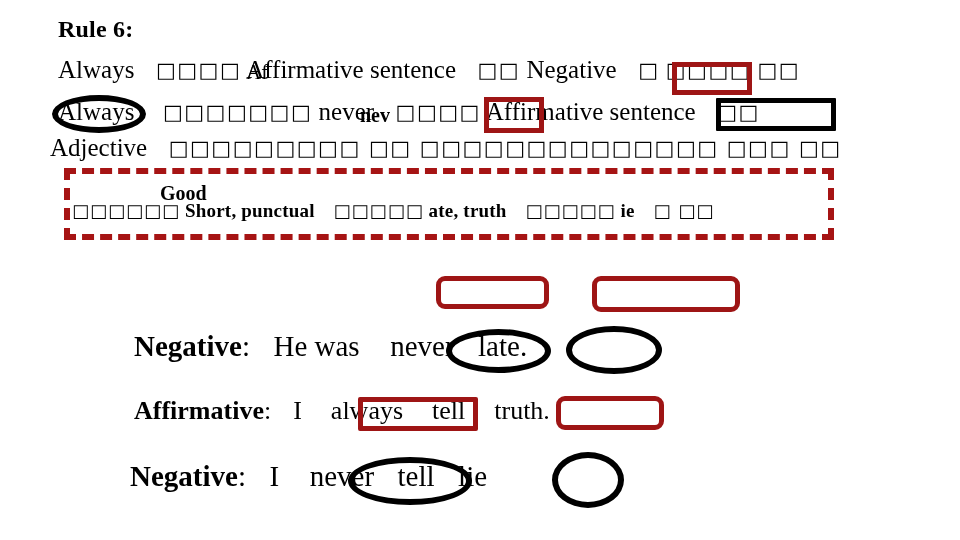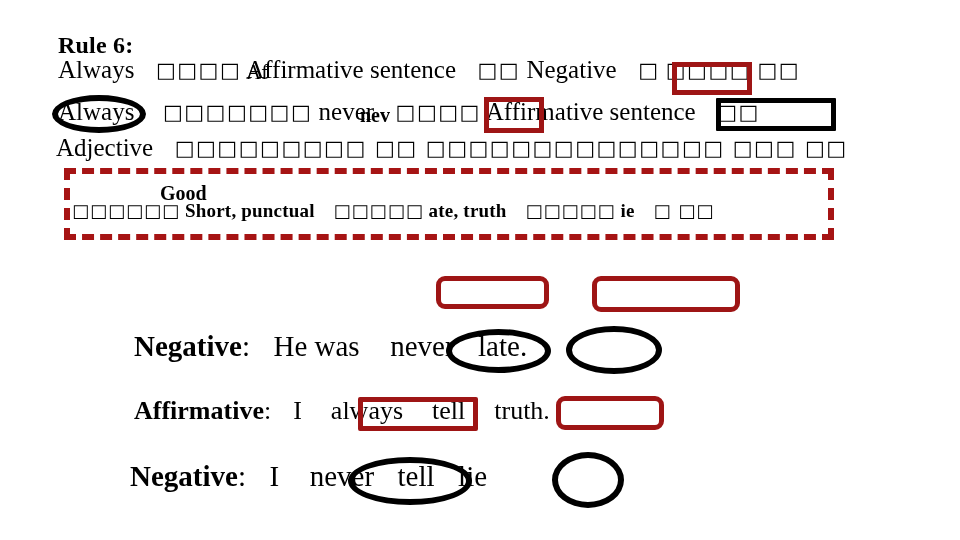--- a/index.html
+++ b/index.html
@@ -17,21 +17,21 @@
     width: 960px;
     height: 540px;
     background: #ffffff;
     overflow: hidden;
   }
 
   
   .rule-title {
     position: absolute;
     left: 58px;
-    top: 32px;
+    top: 16px;
     font-size: 24px;
     font-weight: bold;
     letter-spacing: .2px;
     line-height: 1.1;
     white-space: nowrap;
   }
 
   
   .body-line {
     position: absolute;
@@ -43,21 +43,21 @@
   .tofu {
     font-family: "DejaVu Sans", sans-serif;
     font-size: 21px;
     letter-spacing: 1.5px;
     vertical-align: 1px;
   }
 
   
   #line1 { left: 58px; top: 56px; }
   #line2 { left: 58px; top: 98px; text-align: center; }
-  #line3 { left: 56px; top: 134px; text-align: right; }
+  #line3 { left: 50px; top: 134px; text-align: right; }
 
   
   .overlap-word {
     position: absolute;
     white-space: nowrap;
     font-size: 21px;
   }
   .overlap-bold {
     position: absolute;
     white-space: nowrap;

